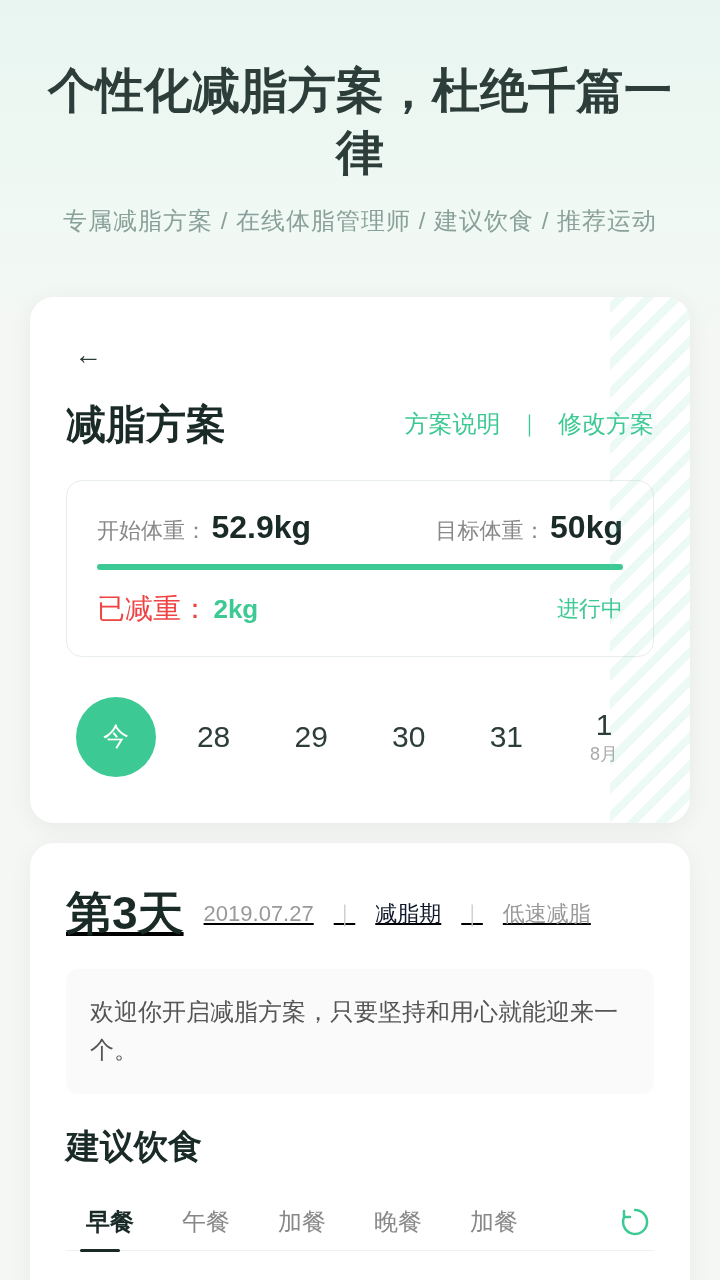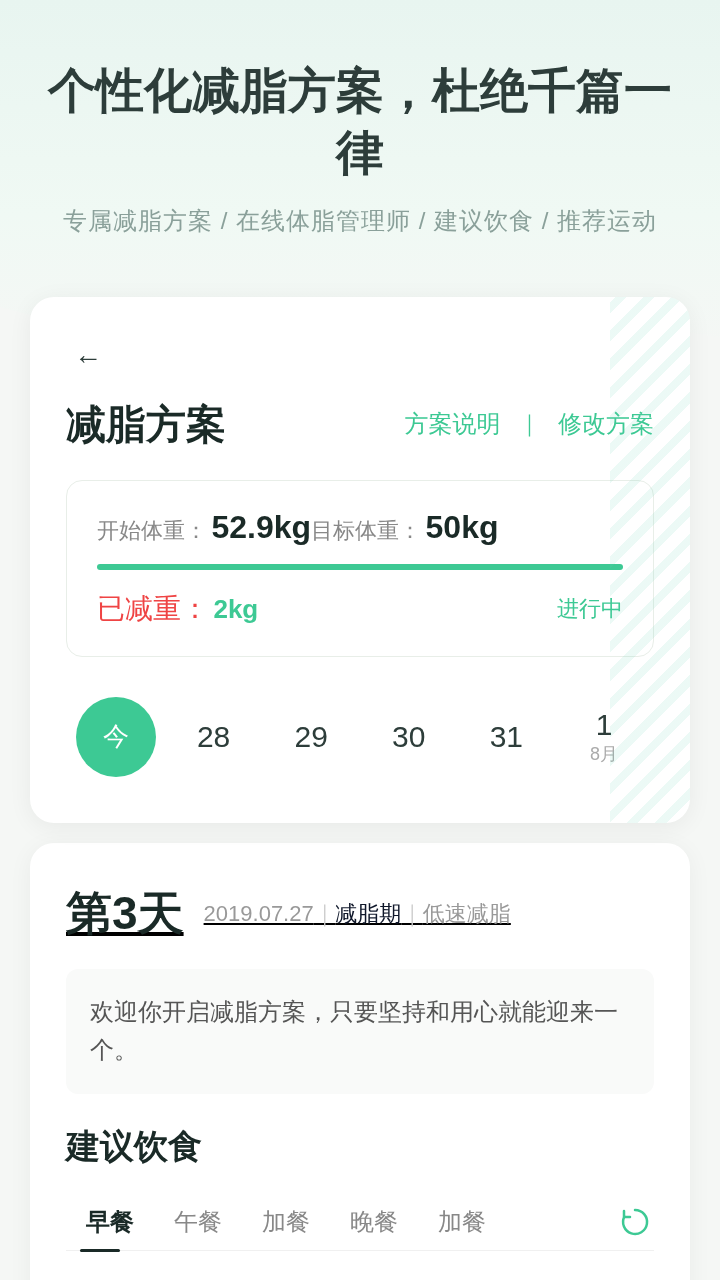--- a/index.html
+++ b/index.html
@@ -120,20 +120,21 @@
 
     
     .weight-box {
       border: 1.5px solid #e8eee8;
       border-radius: 16px;
       padding: 28px 30px;
       margin-bottom: 20px;
     }
     .weight-row {
       display: flex;
+      justify-content: space-between;
       align-items: center;
       margin-bottom: 18px;
     }
     .weight-label {
       font-size: 22px;
       color: #888;
     }
     .weight-value {
       font-size: 32px;
       font-weight: 600;
@@ -218,20 +219,21 @@
     }
     .day-number {
       font-size: 46px;
       font-weight: 700;
       color: #1a2a27;
     }
     .day-meta {
       font-size: 22px;
       color: #999;
       display: flex;
+      gap: 20px;
       align-items: center;
     }
     .day-meta-sep {
       color: #ccc;
     }
     .day-phase {
       color: #0f172a;
     }
     .day-type {
       color: #999;
@@ -255,21 +257,21 @@
       font-size: 34px;
       font-weight: 700;
       color: #1a2a27;
       margin-bottom: 24px;
     }
 
     
     .meal-tabs {
       display: flex;
       align-items: center;
-      gap: 0;
+      gap: 8px;
       border-bottom: 1.5px solid #f0f0f0;
       margin-bottom: 24px;
       position: relative;
     }
     .meal-tab {
       font-size: 24px;
       color: #888;
       padding: 12px 20px;
       cursor: pointer;
       position: relative;

